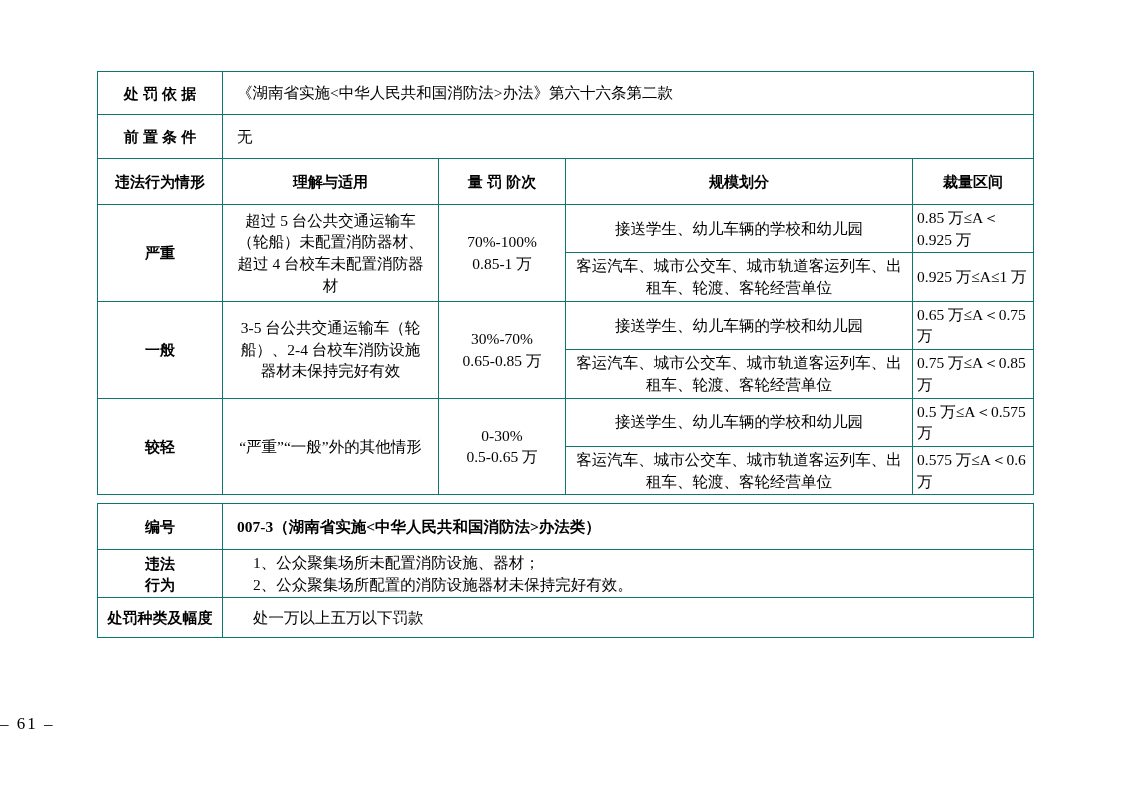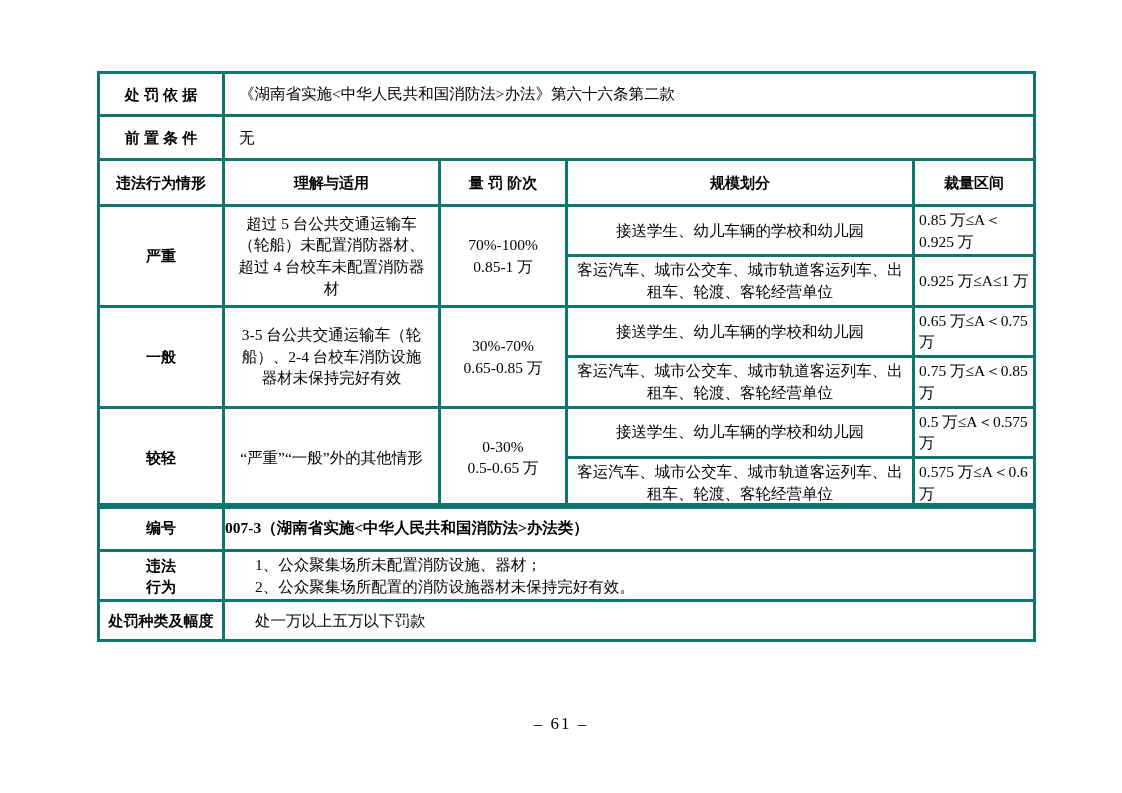--- a/index.html
+++ b/index.html
@@ -13,21 +13,21 @@
     position: relative;
     color: #000;
     font-family: "Liberation Serif", "DejaVu Serif", serif;
   }
   table {
     border-collapse: collapse;
     table-layout: fixed;
     position: absolute;
   }
   td {
-    border: 3px solid #0f766e;
+    border: 1px solid #0f766e;
     font-size: 15.5px;
     line-height: 1.4;
     padding: 2px 6px;
     vertical-align: middle;
     overflow: hidden;
     white-space: pre-line;
   }
   
   #table1 { left: 97px; top: 71px; width: 936px; }
   #table2 { left: 97px; top: 503px; width: 936px; }
@@ -56,30 +56,29 @@
   .h43 { height: 43px; }
   .h44 { height: 44px; }
   .h46 { height: 46px; }
   .h42 { height: 42px; }
   .h40 { height: 40px; }
   .h45 { height: 45px; }
 
   .t2-val { text-align: left; padding-left: 30px; }
   .t2-val-bold {
     text-align: left;
-    padding-left: 0;
+    padding-left: 14px;
     font-weight: bold;
   }
 
   #page-number {
     position: absolute;
     top: 714px;
     left: 0;
     width: 100%;
-    text-align: center;
     font-size: 17px;
     letter-spacing: 2px;
     font-family: "Liberation Serif", "DejaVu Serif", serif;
   }
 </style>
 </head>
 <body>
 
 <table id="table1">
   <colgroup>

